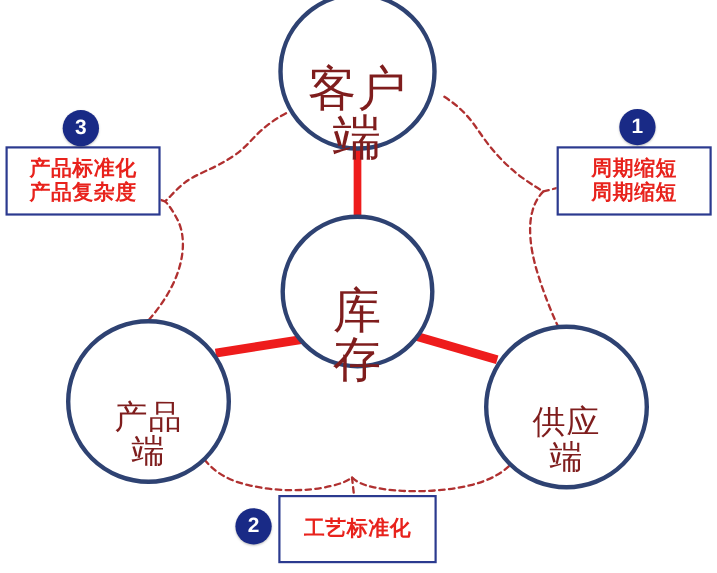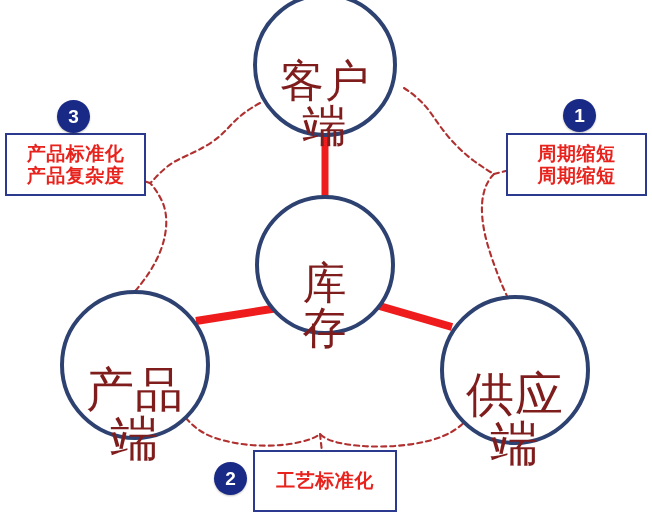--- a/index.html
+++ b/index.html
@@ -19,21 +19,21 @@
     color:#7f1d1d;
     font-weight:normal;
     font-family:"DejaVu Sans","Liberation Sans",sans-serif;
     line-height:1.02;
     letter-spacing:1px;
     white-space:pre;
     pointer-events:none;
     margin-top:48px;
   }
   .node-label.big{font-size:44px;}
-  .node-label.mid{font-size:48px;}
+  .node-label.mid{font-size:30px;}
 
   .callout{
     position:absolute;
     background:#ffffff;
     border:2px solid #2b3a8f;
     box-sizing:border-box;
     display:flex;
     flex-direction:column;
     align-items:center;
     justify-content:center;

